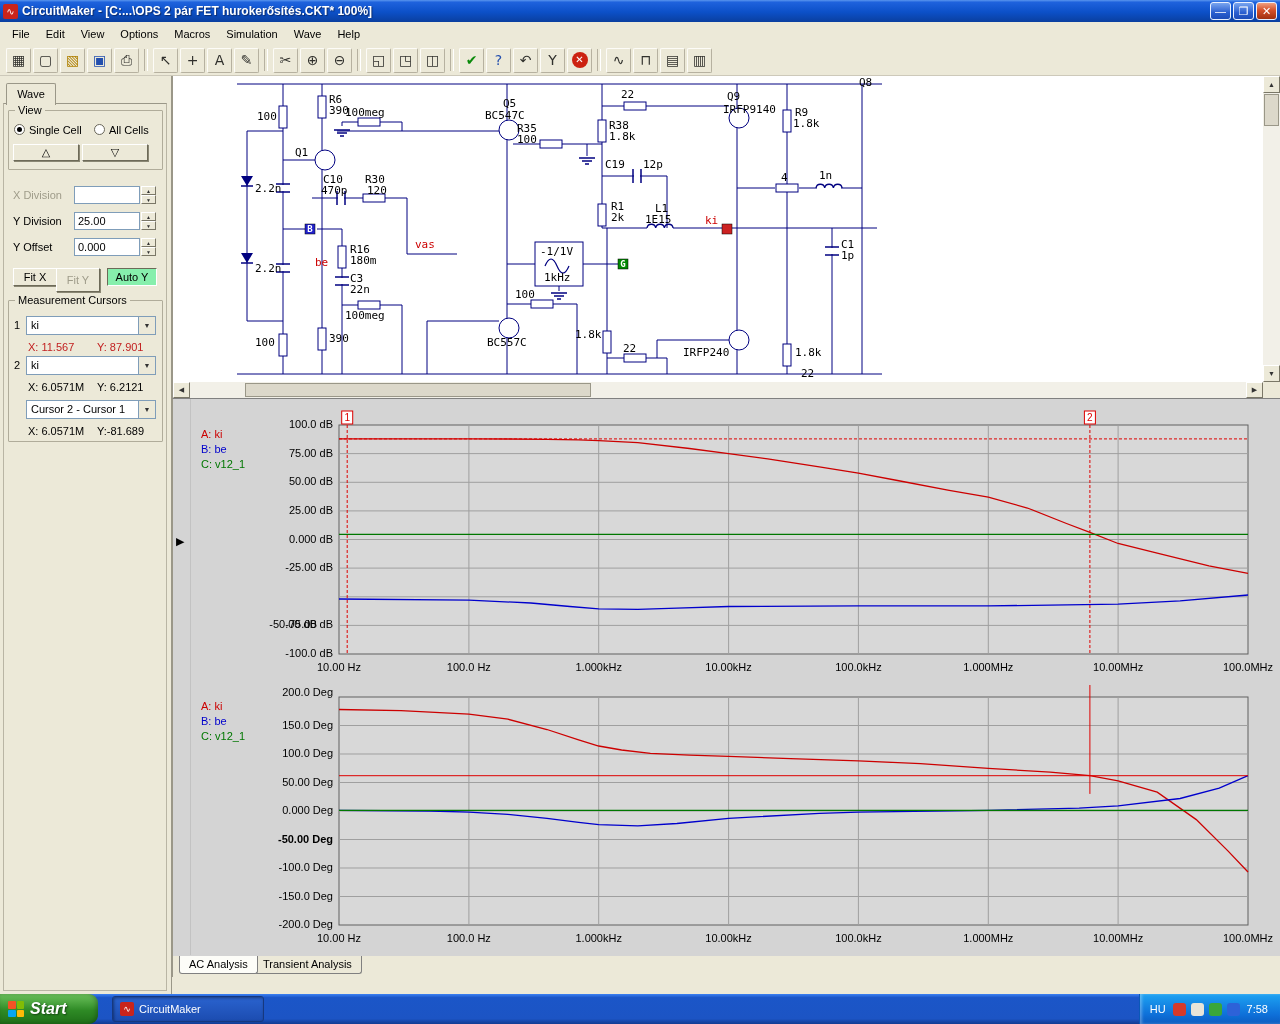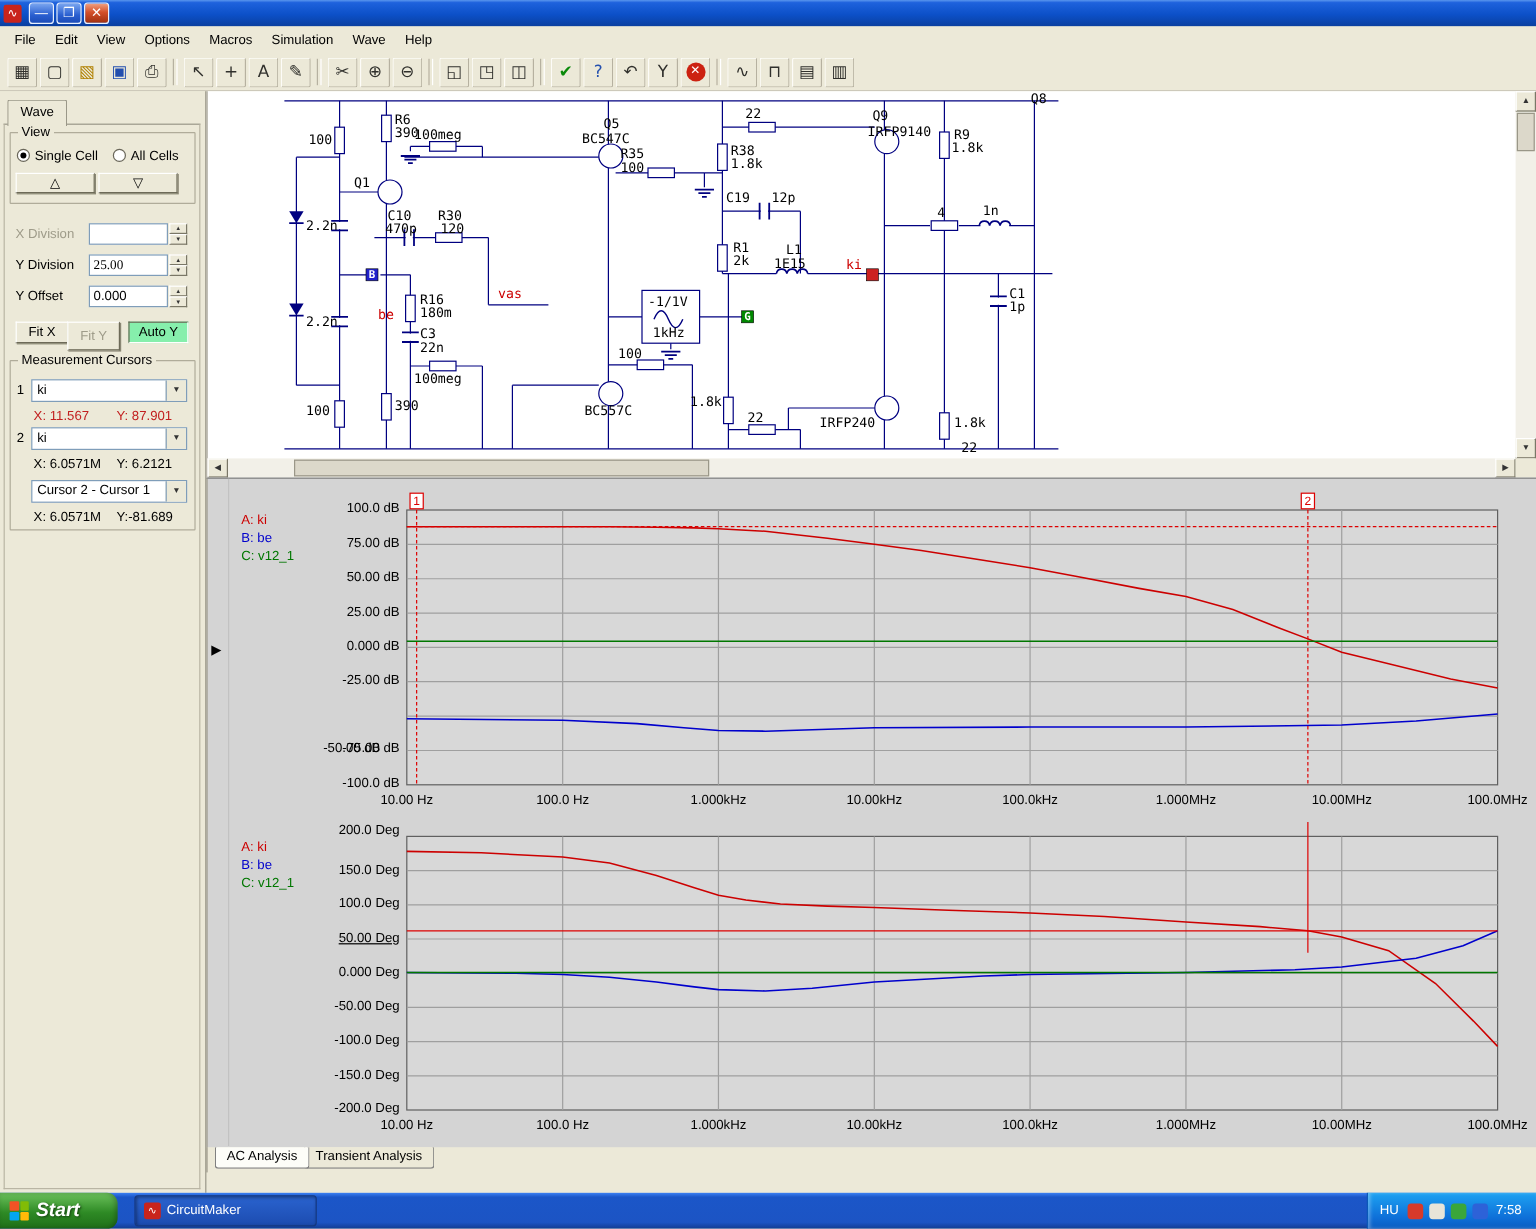--- a/index.html
+++ b/index.html
@@ -87,20 +87,21 @@
   .task-icon{width:14px;height:14px;background:#c9241c;color:#fff;font-size:9px;line-height:14px;text-align:center;border-radius:2px;flex:none}
   #tray{position:absolute;right:0;top:0;height:30px;display:flex;align-items:center;gap:7px;padding:0 12px 0 10px;color:#fff;
     background:linear-gradient(#1da2f2,#0e6fd8 70%,#0b5cc0);border-left:1px solid #0a58b8;box-shadow:inset 2px 0 3px rgba(255,255,255,.3)}
   .tray-icon{width:13px;height:13px;border-radius:3px;flex:none}
 </style>
 </head>
 <body>
 
 <div id="titlebar">
   <span id="app-icon">∿</span>
+  <span id="title-text">CircuitMaker - [C:...\OPS 2 pár FET hurokerősítés.CKT* 100%]</span>
   <button class="wbtn">—</button>
   <button class="wbtn">❐</button>
   <button class="wbtn close">✕</button>
 </div>
 
 <div id="menubar">
   <span class="menu-item">File</span>
   <span class="menu-item">Edit</span>
   <span class="menu-item">View</span>
   <span class="menu-item">Options</span>
@@ -209,21 +210,21 @@
   <button class="btn" style="left:82px;top:68px;width:66px;height:17px">▽</button>
 
   <span class="slabel-ui dim" style="left:13px;top:113px">X Division</span>
   <input class="xp-input" style="left: 74px; top: 110px; width: 66px;" disabled="" value="">
   <span class="spinner" style="left:141px;top:110px">
       <button class="spin-btn">▲</button>
       <button class="spin-btn">▼</button>
     </span>
 
   <span class="slabel-ui" style="left:13px;top:139px">Y Division</span>
-  <input class="xp-input" style="left: 74px; top: 136px; width: 66px; font-family: Liberation Serif, serif;" value="25.00">
+  <input class="xp-input" style="left: 74px; top: 136px; width: 66px;" value="25.00">
   <span class="spinner" style="left:141px;top:136px">
       <button class="spin-btn">▲</button>
       <button class="spin-btn">▼</button>
     </span>
 
   <span class="slabel-ui" style="left:13px;top:165px">Y Offset</span>
   <input class="xp-input" style="left: 74px; top: 162px; width: 66px;" value="0.000">
   <span class="spinner" style="left:141px;top:162px">
       <button class="spin-btn">▲</button>
       <button class="spin-btn">▼</button>
@@ -515,23 +516,23 @@
       <line x1="0" y1="213.5" x2="909" y2="213.5" stroke="#9f9f9f"></line>
       <polyline points="0.0,26.5 62.0,27.7 129.9,31.1 168.9,36.2 208.0,46.5 239.6,56.8 259.7,63.0 282.6,67.0 311.4,70.4 350.5,72.1 389.6,73.3 451.5,75.6 519.4,77.8 581.4,80.7 649.3,85.3 711.2,89.2 750.9,92.7 779.1,97.8 818.2,109.2 857.3,136.6 888.9,167.9 909.0,189.0" fill="none" stroke="#cc0000" stroke-width="1.3"></polyline>
       <polyline points="0.0,127.4 90.8,128.0 129.9,129.1 168.9,131.4 208.0,135.4 239.6,139.4 259.7,141.7 298.8,142.8 337.9,140.5 389.6,135.4 480.3,130.3 519.4,129.1 649.3,127.4 740.1,125.1 779.1,122.9 841.1,115.5 880.2,105.2 909.0,92.7" fill="none" stroke="#0000cc" stroke-width="1.3"></polyline>
       <polyline points="0.0,127.4 909.0,127.4" fill="none" stroke="#007700" stroke-width="1.3"></polyline>
       <line x1="0" y1="92.7" x2="909" y2="92.7" stroke="#dd0000"></line>
       <line x1="750.9" y1="2" x2="750.9" y2="110.9" stroke="#dd0000"></line>
     </svg>
     <div class="ticklabel yl" style="left: 80px; top: 287px;">200.0 Deg</div>
     <div class="ticklabel yl" style="left: 80px; top: 319.5px;">150.0 Deg</div>
     <div class="ticklabel yl" style="left: 80px; top: 348px;">100.0 Deg</div>
-    <div class="ticklabel yl" style="left: 80px; top: 376.5px; text-decoration: underline;">50.00 Deg</div>
+    <div class="ticklabel yl" style="left: 80px; top: 376.5px;">50.00 Deg</div>
     <div class="ticklabel yl" style="left: 80px; top: 405px;">0.000 Deg</div>
-    <div class="ticklabel yl" style="left: 80px; top: 433.5px;">-50.00 Deg</div>
+    <div class="ticklabel yl" style="left: 80px; top: 433.5px; font-weight: bold;">-50.00 Deg</div>
     <div class="ticklabel yl" style="left: 80px; top: 462px;">-100.0 Deg</div>
     <div class="ticklabel yl" style="left: 80px; top: 490.5px;">-150.0 Deg</div>
     <div class="ticklabel yl" style="left: 80px; top: 519px;">-200.0 Deg</div>
     <div class="ticklabel xl" style="left: 126px; top: 533px;">10.00 Hz</div>
     <div class="ticklabel xl" style="left: 255.857px; top: 533px;">100.0 Hz</div>
     <div class="ticklabel xl" style="left: 385.714px; top: 533px;">1.000kHz</div>
     <div class="ticklabel xl" style="left: 515.571px; top: 533px;">10.00kHz</div>
     <div class="ticklabel xl" style="left: 645.429px; top: 533px;">100.0kHz</div>
     <div class="ticklabel xl" style="left: 775.286px; top: 533px;">1.000MHz</div>
     <div class="ticklabel xl" style="left: 905.143px; top: 533px;">10.00MHz</div>

